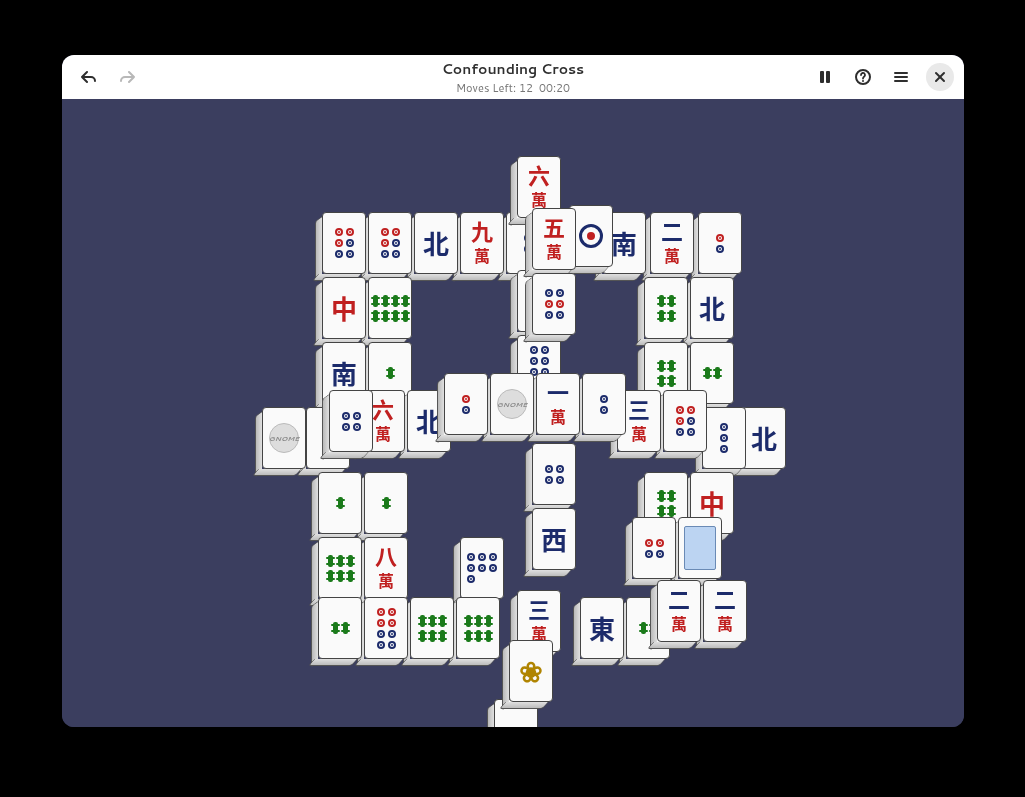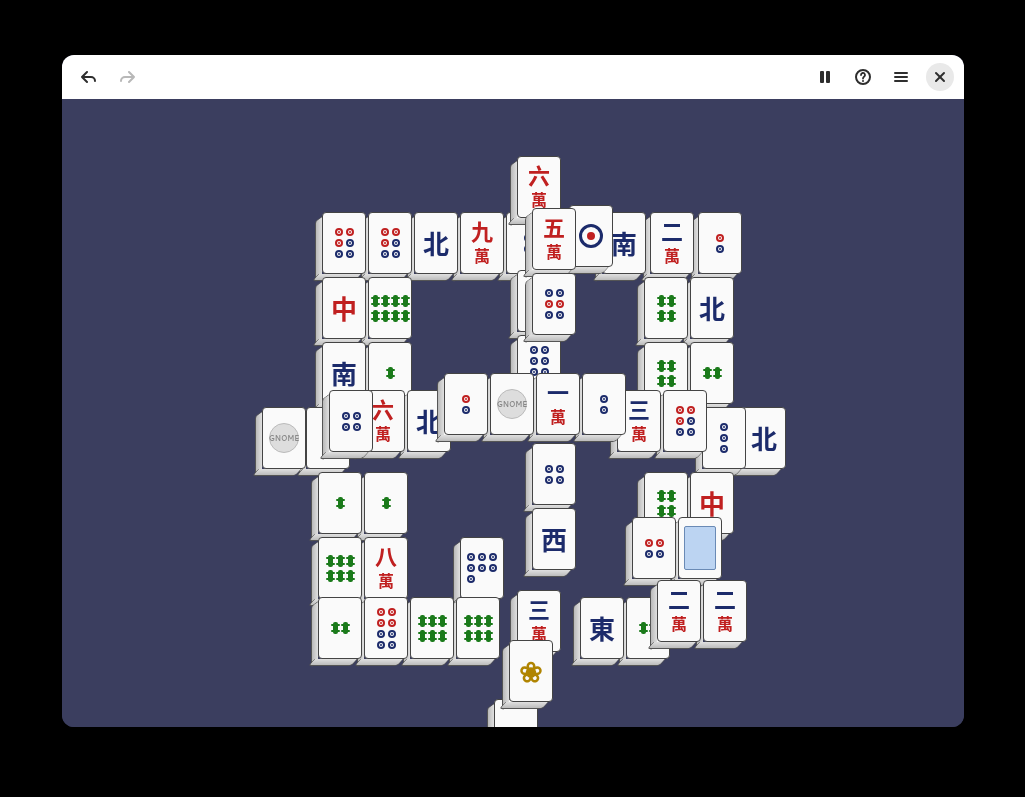--- a/index.html
+++ b/index.html
@@ -63,36 +63,43 @@
   .bam::before{top:2px} .bam::after{bottom:2px}
   .bamgrid { display:grid; gap:3px 5px; }
   .char { font-family: "Noto Sans CJK SC", "PingFang SC", "Microsoft YaHei", sans-serif; line-height: 1; text-align:center;}
   .char.blue { color:#1c2b6b; }
   .char.red  { color:#c02020; }
   .wanface { display:flex; flex-direction:column; align-items:center; gap:2px;}
   .wanface .n { font-size:22px; }
   .wanface .w { font-size:16px; color:#c02020; font-family: "Noto Sans CJK SC", sans-serif;}
   .flower { font-size:28px; color:#b08400;}
   .season { width:32px; height:44px; background:#bcd4f2; border:1px solid #6a8ab5; border-radius:2px;}
-  .gnome { width:30px;height:30px;border-radius:50%;background:#ddd;display:flex;align-items:center;justify-content:center;font-size:7px;color:#888;border:1px solid #bbb;}
+  .gnome { width:30px;height:30px;border-radius:50%;background:#ddd;display:flex;align-items:center;justify-content:center;font-size:7px;color:#888;border:1px solid #bbb;font-style:italic;}
 </style>
 </head>
 <body>
 
 <div class="window">
   <div class="header">
     <div class="hbtn">
       <svg viewBox="0 0 16 16" fill="none" stroke="currentColor" stroke-width="2" stroke-linecap="round" stroke-linejoin="round">
           <path d="M6 3 1 8l5 5M1 8h9a4 4 0 0 1 4 4"></path>
         </svg>
     </div>
     <div class="hbtn disabled">
       <svg viewBox="0 0 16 16" fill="none" stroke="currentColor" stroke-width="2" stroke-linecap="round" stroke-linejoin="round">
           <path d="M10 3l5 5-5 5M15 8H6a4 4 0 0 0-4 4"></path>
         </svg>
+    </div>
+    <div class="titleblock">
+      <div class="t">Confounding Cross</div>
+      <div class="s">
+        <span>Moves Left:</span>
+        <span>12</span>&nbsp;&nbsp;<span>00:20</span>
+      </div>
     </div>
     <div class="spacer"></div>
     <div class="hbtn">
       <svg viewBox="0 0 16 16" fill="currentColor">
           <rect x="3" y="2" width="4" height="12" rx="1"></rect>
           <rect x="9" y="2" width="4" height="12" rx="1"></rect>
         </svg>
     </div>
     <div class="hbtn">
       <svg viewBox="0 0 16 16" fill="currentColor">

